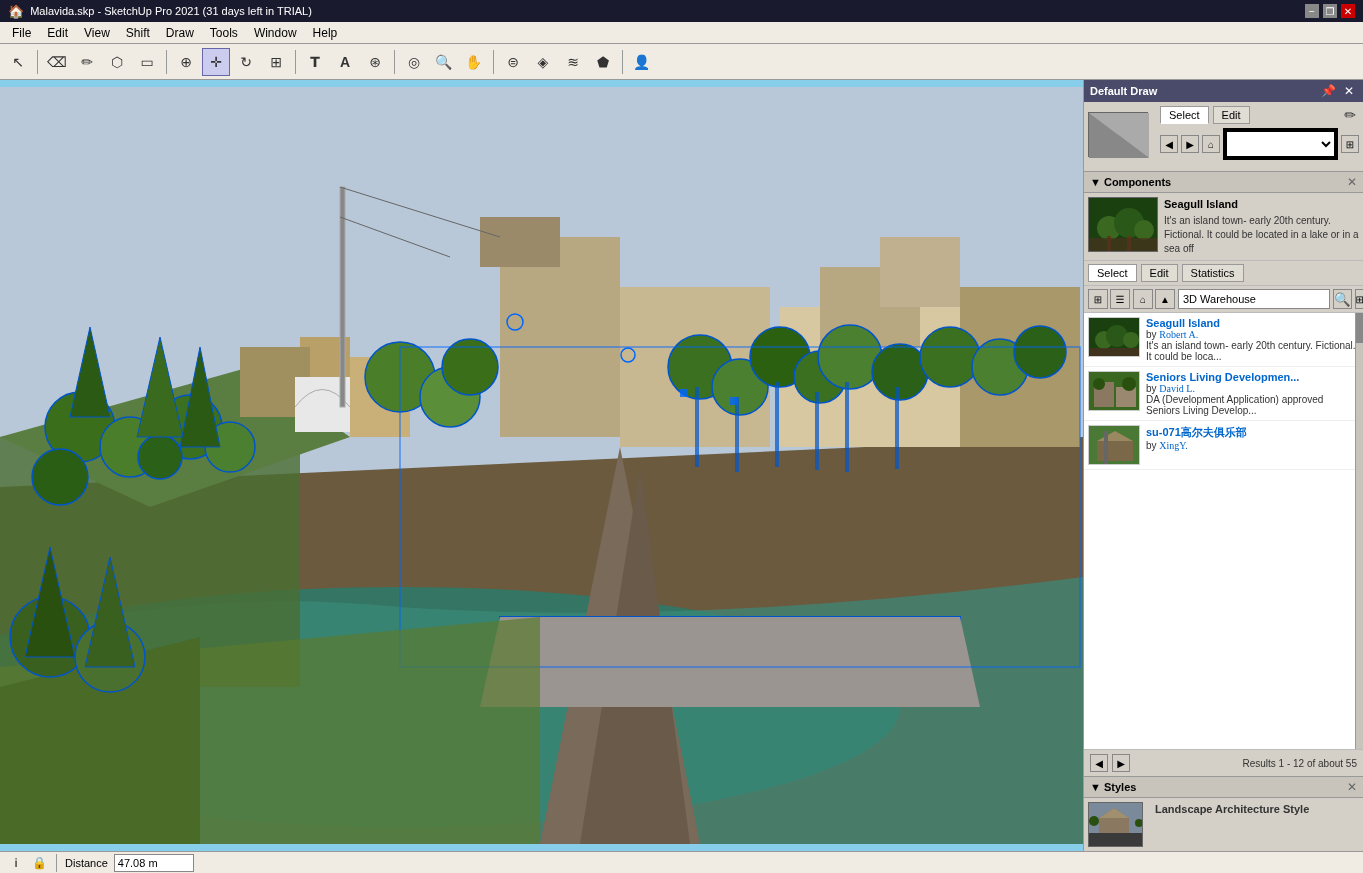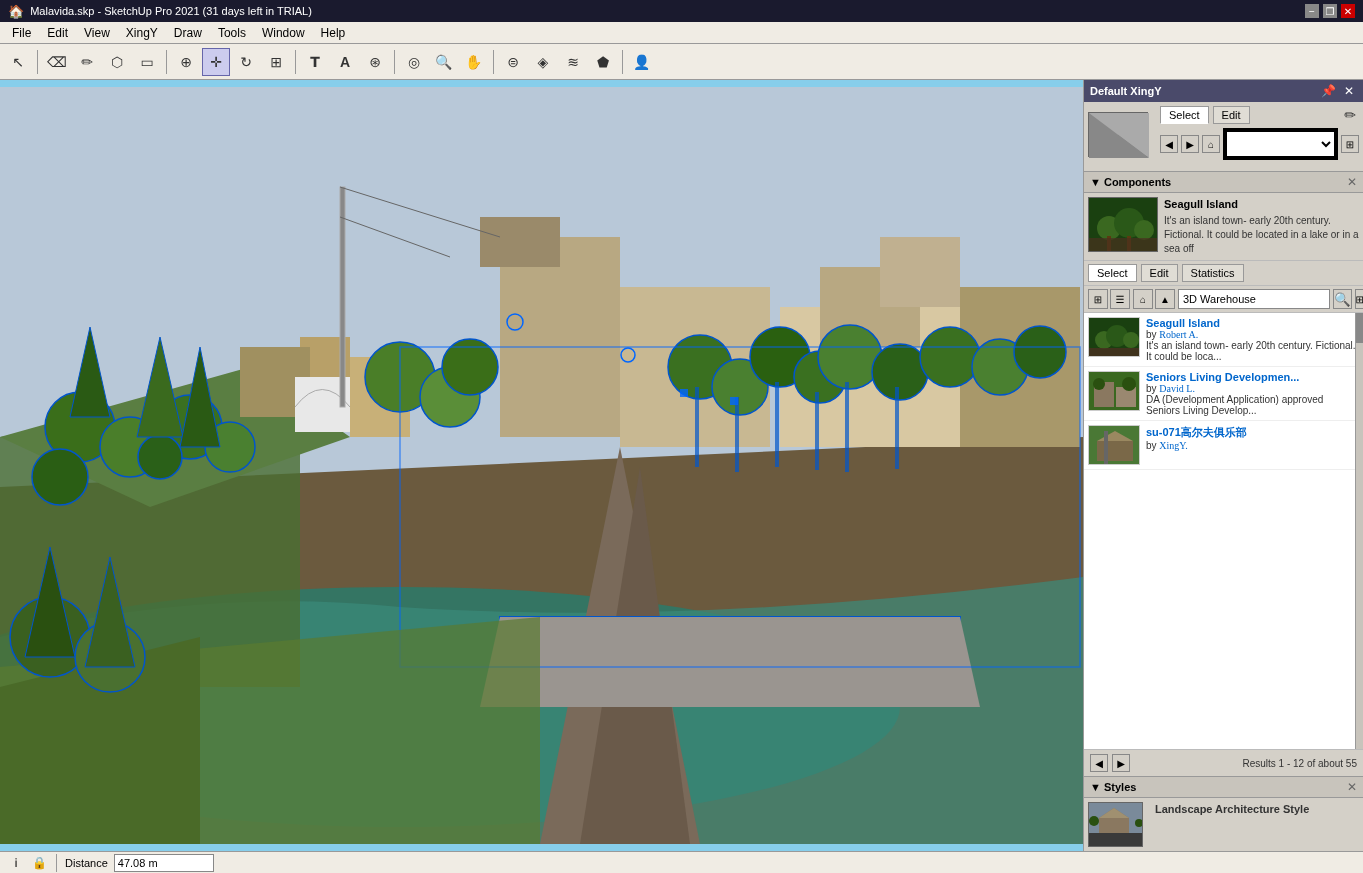--- a/index.html
+++ b/index.html
@@ -300,21 +300,21 @@
     <button class="title-btn minimize">−</button>
     <button class="title-btn maximize">❐</button>
     <button class="title-btn close">✕</button>
   </div>
 </div>
 
 <div id="menu-bar">
   <span class="menu-item">File</span>
   <span class="menu-item">Edit</span>
   <span class="menu-item">View</span>
-  <span class="menu-item">XingY</span>
+  <span class="menu-item">Shift</span>
   <span class="menu-item">Draw</span>
   <span class="menu-item">Tools</span>
   <span class="menu-item">Window</span>
   <span class="menu-item">Help</span>
 </div>
 
 <div id="toolbar">
   <button class="tool-btn" title="Select">↖</button>
   <div class="tool-sep"></div>
   <button class="tool-btn" title="Eraser">⌫</button>
@@ -429,21 +429,21 @@
       <circle cx="50" cy="550" r="40" fill="#3a6020" stroke="#0055cc" stroke-width="1.5"></circle>
       <circle cx="110" cy="570" r="35" fill="#4a7030" stroke="#0055cc" stroke-width="1.5"></circle>
       <polygon points="50,460 75,570 25,570" fill="#2a5010" stroke="#0055cc" stroke-width="1"></polygon>
       <polygon points="110,470 135,580 85,580" fill="#3a6020" stroke="#0055cc" stroke-width="1"></polygon>
     </svg>
   </div>
 
   <div id="right-panel">
 
     <div class="tray-header">
-      <span>Default XingY</span>
+      <span>Default Draw</span>
       <div class="tray-header-btns">
         <button class="tray-hbtn">📌</button>
         <button class="tray-hbtn">✕</button>
       </div>
     </div>
 
     <div id="materials-section" style="padding:4px;background:#d4d0c8;">
       <div style="display:flex;align-items:center;gap:6px;margin-bottom:4px;">
         <div class="materials-preview">
           <svg width="60" height="45" viewBox="0 0 60 45">
@@ -603,15 +603,15 @@
     </div>
 
   </div>
 </div>
 
 <div id="status-bar">
   <span class="status-icon">ℹ</span>
   <span class="status-icon">🔒</span>
   <div class="distance-box">
     <span>Distance</span>
-    <input type="text" value="47.08 m" style="width: 100px; height: 18px; border: 1px solid rgb(136, 136, 136); font-size: 11px; padding: 0px 3px;">
+    <input type="text" value="47.08 m" style="width: 80px; height: 18px; border: 1px solid rgb(136, 136, 136); font-size: 11px; padding: 0px 3px;">
   </div>
 </div>
 
 </body></html>

